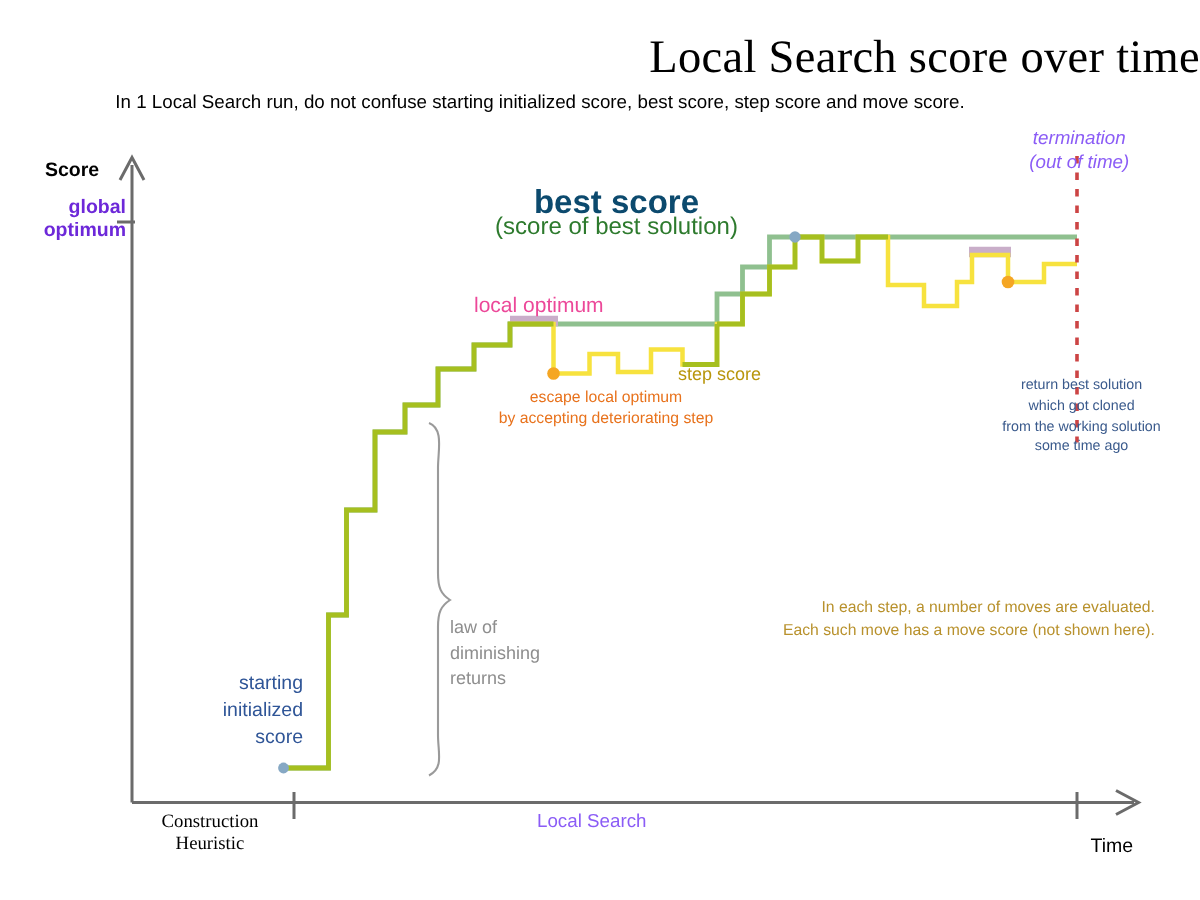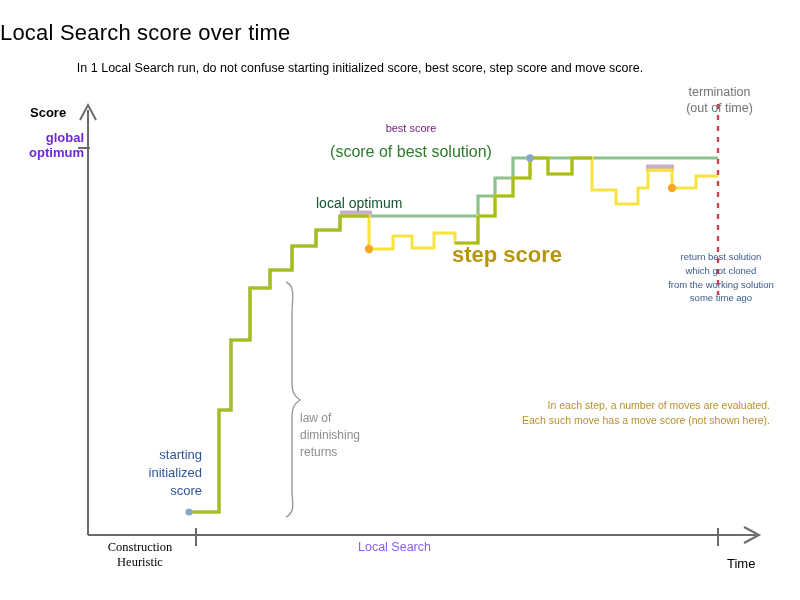--- a/index.html
+++ b/index.html
@@ -6,44 +6,44 @@
   body{
     width:800px;height:600px;background:#ffffff;
     font-family:"Liberation Sans","DejaVu Sans",sans-serif;
     overflow:hidden;position:relative;
   }
   #stage{position:absolute;left:0;top:0;width:800px;height:600px;}
   svg{position:absolute;left:0;top:0;}
   .txt{position:absolute;white-space:pre;line-height:1.18;}
 
   .title{
-    left:0;top:20px;width:800px;text-align:left;
-    font-size:22px;color:#000000;letter-spacing:.2px;
+    left:0;top:20px;width:800px;text-align:right;
+    font-size:31px;color:#000000;letter-spacing:.2px;font-family:Liberation Serif, serif;
   }
   .subtitle{
     left:0;top:61px;width:720px;text-align:center;
     font-size:12.5px;color:#000000;
   }
 
   .axis-score{left:30px;top:105px;font-size:13px;font-weight:bold;color:#000;}
   .axis-time{left:727px;top:556px;font-size:13px;font-weight:normal;color:#000;}
   .global-opt{left:12px;top:130px;width:72px;text-align:right;font-size:13px;color:#6d28d9;font-weight:bold;}
 
   .lbl-construction{left:86px;top:540px;width:108px;text-align:center;font-size:12.5px;color:#000;font-family:Liberation Serif, serif;}
   .lbl-localsearch{left:358px;top:540px;font-size:12.5px;color:#8b5cf6;}
 
-  .best-score{left:286px;top:122px;width:250px;text-align:center;font-size:11px;font-weight:normal;color:#701a75;}
+  .best-score{left:286px;top:122px;width:250px;text-align:center;font-size:22px;font-weight:bold;color:#0c4a6e;}
   .best-score-sub{left:276px;top:143px;width:270px;text-align:center;font-size:16px;color:#2d7a2d;}
 
-  .local-optimum{left:316px;top:195px;font-size:14px;color:#14532d;}
-  .step-score{left:452px;top:242px;font-size:22px;font-weight:bold;color:#b8960c;}
+  .local-optimum{left:316px;top:195px;font-size:14px;color:#ec4899;}
+  .step-score{left:452px;top:242px;font-size:12px;font-weight:normal;color:#b8960c;}
 
   .escape{left:300px;top:258px;width:208px;text-align:center;font-size:10.5px;color:#e8721c;line-height:1.35;}
 
-  .termination{left:648px;top:85px;width:143px;text-align:center;font-size:12.5px;color:#737373;line-height:1.25;}
+  .termination{left:648px;top:85px;width:143px;text-align:center;font-size:12.5px;color:#8b5cf6;line-height:1.25;font-style:italic;}
   .return-note{left:636px;top:250px;width:170px;text-align:center;font-size:9.5px;color:#3a5a8c;line-height:1.45;}
 
   .starting{left:120px;top:446px;width:82px;text-align:right;font-size:13px;color:#2f5597;line-height:1.4;}
   .law{left:300px;top:374px;font-size:12px;color:#8e8e8e;line-height:1.42;margin-top:36px;}
 
   .moves-note{left:420px;top:398px;width:350px;text-align:right;font-size:10.5px;color:#b8912c;line-height:1.42;}
 </style>
 </head>
 <body>
 
@@ -97,20 +97,22 @@
   <div class="txt lbl-construction">Construction
 Heuristic</div>
   <div class="txt lbl-localsearch">Local Search</div>
 
   <div class="txt best-score">best score</div>
   <div class="txt best-score-sub">(score of best solution)</div>
 
   <div class="txt local-optimum">local optimum</div>
   <div class="txt step-score">step score</div>
 
+  <div class="txt escape">escape local optimum
+by accepting deteriorating step</div>
 
   <div class="txt termination">termination
 (out of time)</div>
   <div class="txt return-note">return best solution
 which got cloned
 from the working solution
 some time ago</div>
 
   <div class="txt starting">starting
 initialized

